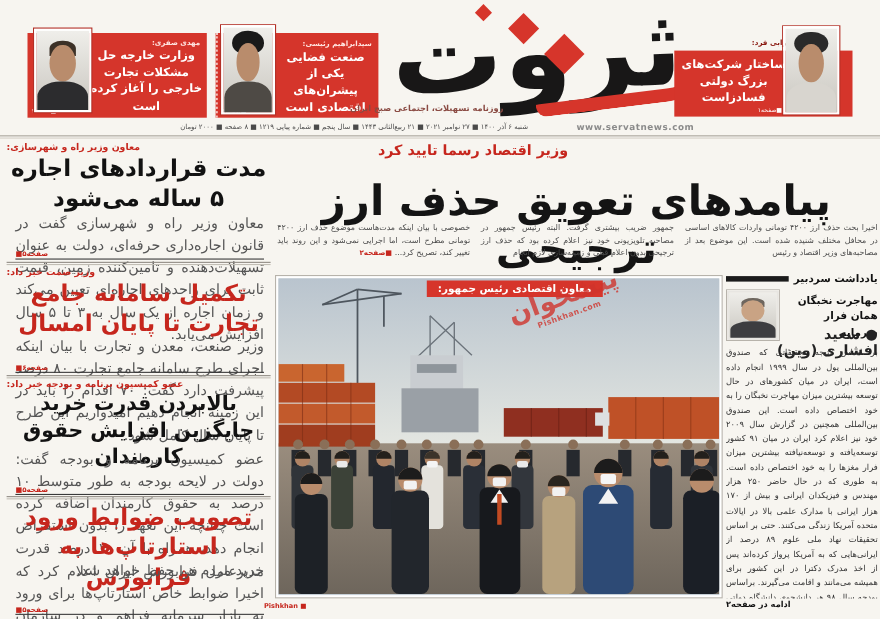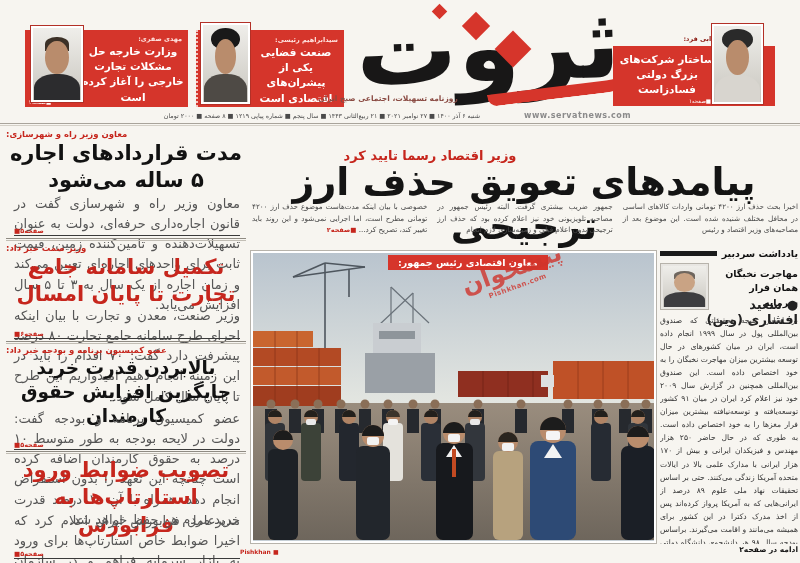--- a/index.html
+++ b/index.html
@@ -40,21 +40,21 @@
   .tagline{position:absolute;border-bottom:1px solid #3a3a3a;height:9px;}
   .tagline .ptag{position:absolute;left:0;top:0;}
   .sep{position:absolute;height:3px;border-top:1px solid #8f8b83;border-bottom:1px solid #c2beb5;}
   
   .ed-header{display:flex;flex-direction:row;align-items:center;gap:5px;direction:rtl;}
   .ed-header .lbl{font-size:9.5px;font-weight:bold;color:#111;white-space:nowrap;}
   .ed-header .bar{flex:1;height:5px;background:#1b1b1b;}
   .ed-title{font-size:9.5px;font-weight:bold;color:#111;line-height:1.5;text-align:right;}
   .ed-byline{font-size:13px;font-weight:bold;color:#222;text-align:right;}
   .ed-body{font-size:7.6px;line-height:1.72;color:#333;text-align:justify;overflow:hidden;}
-  .ed-cont{font-size:7.5px;font-weight:bold;color:#111;text-align:right;direction:rtl;}
+  .ed-cont{font-size:7.5px;font-weight:bold;color:#111;text-align:left;direction:rtl;}
   
   .photo-frame{position:absolute;background:#fff;border:1px solid #b7b3ab;padding:2px;}
   .photo{position:relative;width:100%;height:100%;overflow:hidden;background:#c6cfd6;}
   .badge{position:absolute;background:#d6352b;color:#fff;font-size:9.5px;font-weight:bold;padding:2px 10px;}
   .overlay-hl{position:absolute;font-size:29px;font-weight:bold;color:#d6352b;text-align:center;line-height:1.35;
     text-shadow:-1.5px -1.5px 0 #fff,1.5px -1.5px 0 #fff,-1.5px 1.5px 0 #fff,1.5px 1.5px 0 #fff,3px 4px 2px rgba(20,20,20,.6);}
   .watermark{position:absolute;transform:rotate(-20deg);color:#d0342c;opacity:.8;text-align:center;}
   .watermark .wm1{font-size:24px;font-weight:bold;}
   .watermark .wm2{font-size:7px;font-weight:bold;letter-spacing:.5px;}
   .credit{font-size:6px;color:#c6261d;font-weight:bold;}
@@ -104,21 +104,21 @@
     <div class="turban" style="background:#2a2a2a;"></div>
     <div class="face"></div>
     <div class="torso cloak" style="background:#d8d5cf;"></div>
   </div>
 
   <div class="abs fa dateline" style="left:250px;top:112px;width:230px;">شنبه ۶ آذر ۱۴۰۰ ■ ۲۷ نوامبر ۲۰۲۱ ■ ۲۱ ربیع‌الثانی ۱۴۴۳ ■ سال پنجم ■ شماره پیاپی ۱۲۱۹ ■ ۸ صفحه ■ ۲۰۰۰ تومان</div>
   <div class="abs website" style="left:524px;top:111px;width:90px;text-align:center;">www.servatnews.com</div>
   <div class="rule" style="left:0;top:123px;width:800px;"></div>
   <div class="rule" style="left:0;top:125px;width:800px;border-color:#d4d0c7;"></div>
 
-  <div class="abs fa kicker" style="left:250px;top:148px;width:360px;">وزیر اقتصاد رسما تایید کرد</div>
+  <div class="abs fa kicker" style="left:250px;top:130px;width:360px;">وزیر اقتصاد رسما تایید کرد</div>
   <div class="abs fa mainhl" style="left:250px;top:144px;width:548px;">پیامدهای تعویق حذف ارز ترجیحی</div>
   <div class="abs fa leadcols" style="left:252px;top:201px;width:546px;height:46px;">
     <div class="col">اخیرا بحث حذف ارز ۴۲۰۰ تومانی واردات کالاهای اساسی در محافل مختلف شنیده شده است. این موضوع بعد از مصاحبه‌های وزیر اقتصاد و رئیس</div>
     <div class="col">جمهور ضریب بیشتری گرفت. البته رئیس جمهور در مصاحبه تلویزیونی خود نیز اعلام کرده بود که حذف ارز ترجیحی بدون اعلام قبلی و زمینه‌سازی لازم انجام</div>
     <div class="col"><span>خصوصی با بیان اینکه مدت‌هاست موضوع حذف ارز ۴۲۰۰ تومانی مطرح است، اما اجرایی نمی‌شود و این روند باید تغییر کند، تصریح کرد...</span> <span class="ptag">■صفحه۲</span></div>
   </div>
 
   <div class="abs fa lkicker" style="left:6px;top:129px;width:240px;">معاون وزیر راه و شهرسازی:</div>
   <div class="abs fa lhl" style="left:6px;top:140px;width:240px;font-size:21px;">مدت قراردادهای اجاره ۵ ساله می‌شود</div>
   <div class="abs fa lbody" style="left:14px;top:194px;width:226px;">معاون وزیر راه و شهرسازی گفت در قانون اجاره‌داری حرفه‌ای، دولت به عنوان تسهیلات‌دهنده و تامین‌کننده زمین، قیمت ثابت برای واحدهای اجاره‌ای تعیین می‌کند و زمان اجاره از یک سال به ۳ تا ۵ سال افزایش می‌یابد.</div>

